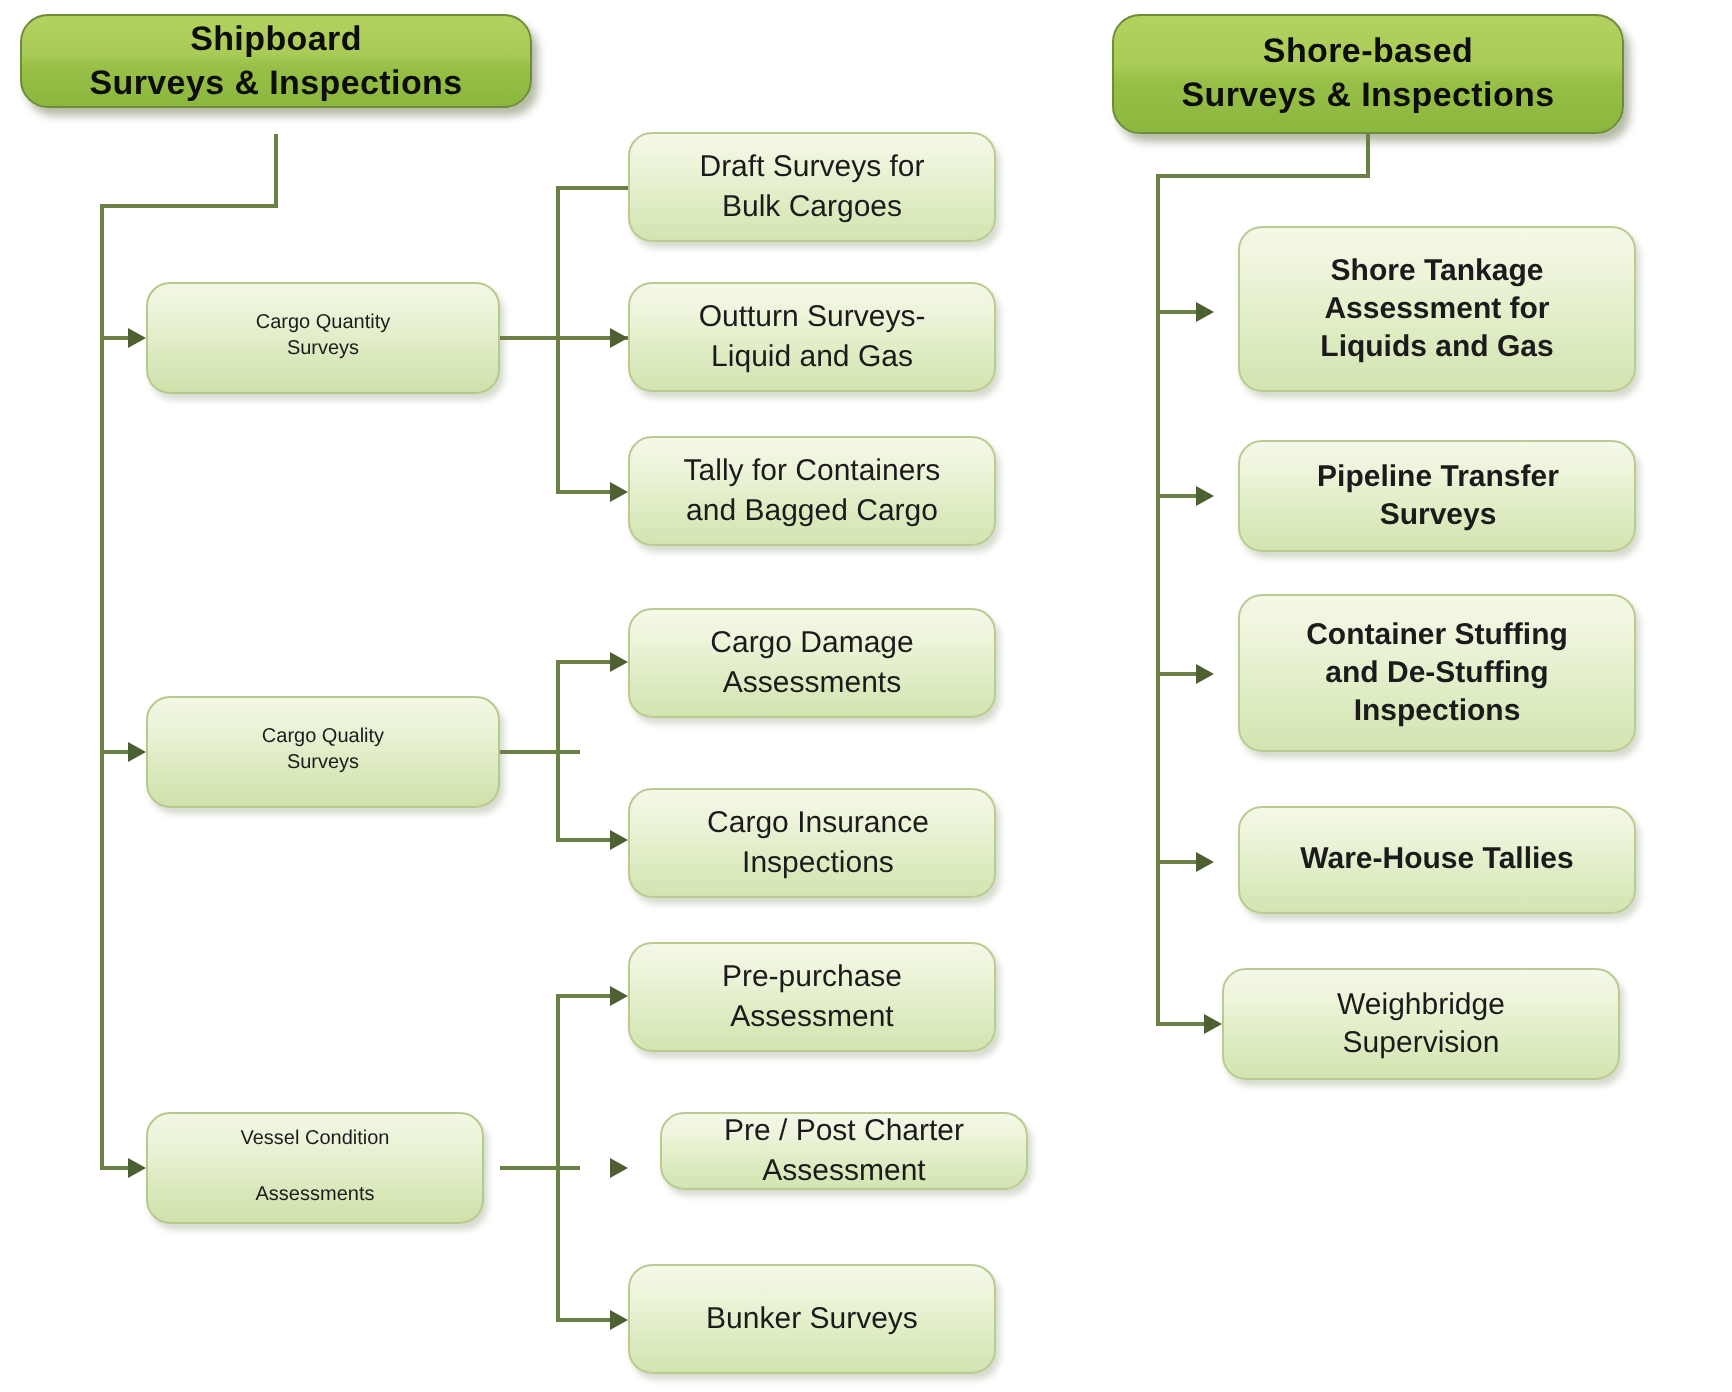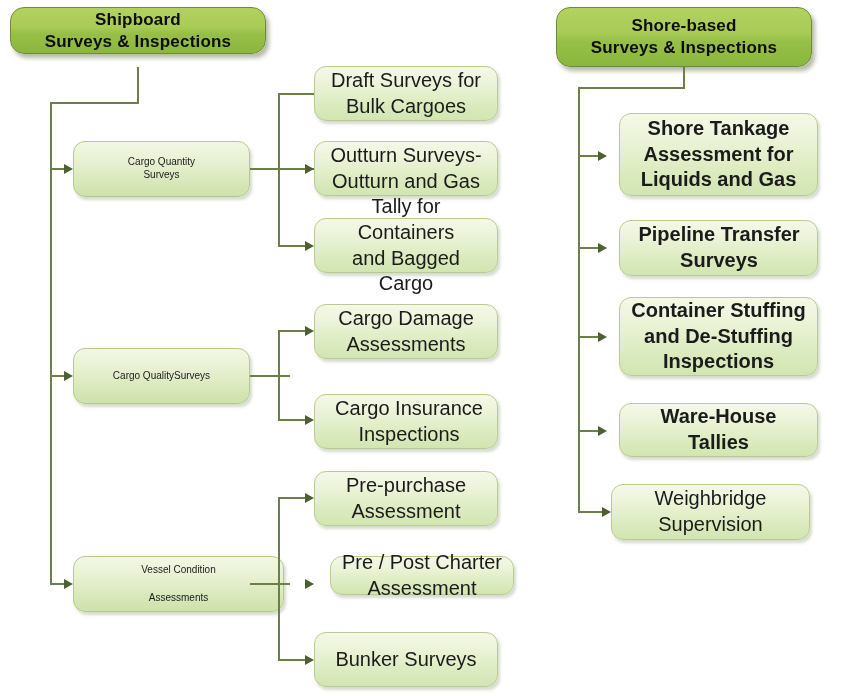--- a/index.html
+++ b/index.html
@@ -58,21 +58,21 @@
     background:linear-gradient(180deg,#f2f7e4 0%,#eaf2d6 30%,#d9e8bb 72%,#cfe1ab 100%);
     border:1px solid #b6c98c;
     font-size:10px;
     box-shadow:2px 3px 3px rgba(120,135,95,.30);
   }
 
   
   .box.lvl3{
     background:linear-gradient(180deg,#f4f8e8 0%,#edf4da 28%,#dcebc0 70%,#d2e5b1 100%);
     border:1px solid #b9cb90;
-    font-size:20px;
+    font-size:15px;
     box-shadow:2px 3px 3px rgba(120,135,95,.30);
   }
 
   
   .box.lvl3.bold{ font-weight:bold;margin-left:12px; }
 
   .box span{display:block;}
 </style>
 </head>
 <body>
@@ -103,32 +103,32 @@
   <div class="arrow" style="left:305px;top:164px;"></div>
   <div class="arrow" style="left:305px;top:241px;"></div>
 
   <div class="box lvl3" style="left:314px;top:66px;width:184px;height:55px;flex-direction:column;">
     <span>Draft Surveys for</span>
     <span>Bulk Cargoes</span>
   </div>
 
   <div class="box lvl3" style="left:314px;top:141px;width:184px;height:55px;flex-direction:column;">
     <span>Outturn Surveys-</span>
-    <span>Outturn and Gas</span>
+    <span>Liquid and Gas</span>
   </div>
 
   <div class="box lvl3" style="left:314px;top:218px;width:184px;height:55px;flex-direction:column;">
     <span>Tally for Containers</span>
     <span>and Bagged Cargo</span>
   </div>
 
   <div class="conn h" style="left:50px;top:375px;width:16px;"></div>
   <div class="arrow" style="left:64px;top:371px;"></div>
 
-  <div class="box lvl2" style="left:73px;top:348px;width:177px;height:56px;flex-direction:row;">
+  <div class="box lvl2" style="left:73px;top:348px;width:177px;height:56px;flex-direction:column;">
     <span>Cargo Quality</span>
     <span>Surveys</span>
   </div>
 
   <div class="conn h" style="left:250px;top:375px;width:40px;"></div>
   <div class="conn v" style="left:278px;top:330px;height:90px;"></div>
   <div class="conn h" style="left:278px;top:330px;width:33px;"></div>
   <div class="conn h" style="left:278px;top:419px;width:33px;"></div>
   <div class="arrow" style="left:305px;top:326px;"></div>
   <div class="arrow" style="left:305px;top:415px;"></div>
@@ -139,21 +139,21 @@
   </div>
 
   <div class="box lvl3" style="left:314px;top:394px;width:184px;height:55px;flex-direction:column;padding-left:16px;">
     <span>Cargo Insurance</span>
     <span>Inspections</span>
   </div>
 
   <div class="conn h" style="left:50px;top:583px;width:16px;"></div>
   <div class="arrow" style="left:64px;top:579px;"></div>
 
-  <div class="box lvl2" style="left:73px;top:556px;width:211px;height:56px;flex-direction:column;gap:15px;">
+  <div class="box lvl2" style="left:73px;top:556px;width:169px;height:56px;flex-direction:column;gap:15px;">
     <span>Vessel Condition</span>
     <span>Assessments</span>
   </div>
 
   <div class="conn h" style="left:250px;top:583px;width:40px;"></div>
   <div class="conn v" style="left:278px;top:497px;height:164px;"></div>
   <div class="conn h" style="left:278px;top:497px;width:33px;"></div>
   <div class="conn h" style="left:278px;top:659px;width:33px;"></div>
   <div class="arrow" style="left:305px;top:493px;"></div>
   <div class="arrow" style="left:305px;top:579px;"></div>

